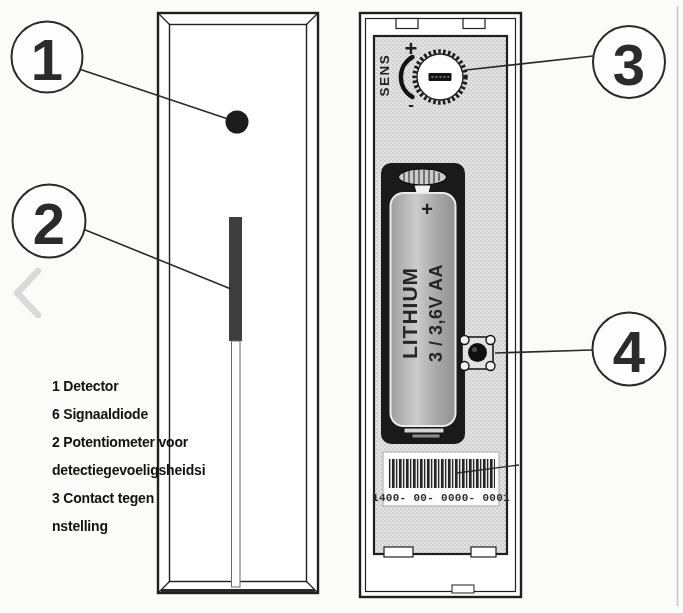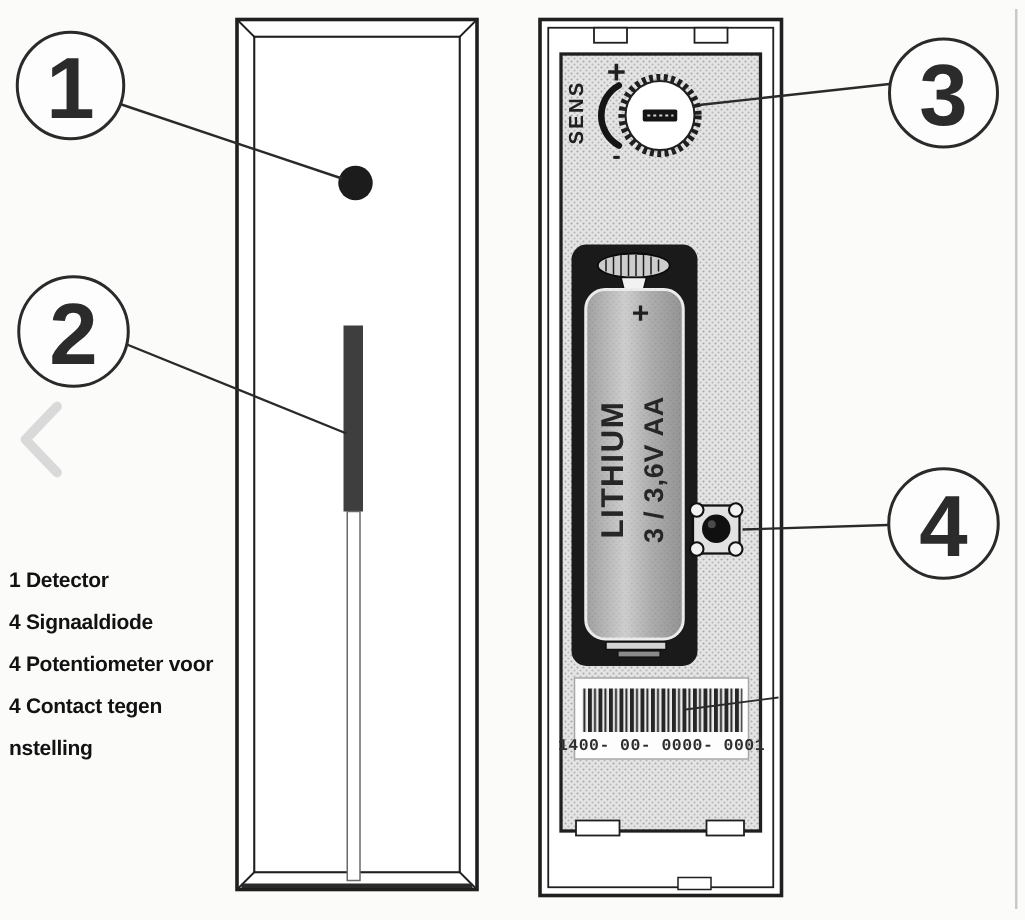--- a/index.html
+++ b/index.html
@@ -14,21 +14,21 @@
   .dial-minus{font-size:17px;font-weight:700;}
   .sens{font-size:13.5px;font-weight:700;letter-spacing:1.5px;}
   .bat-plus{font-size:20px;font-weight:700;}
   .bat-l1{font-size:21px;font-weight:700;letter-spacing:1px;fill:#262626;}
   .bat-l2{font-size:18px;font-weight:700;letter-spacing:.5px;fill:#262626;}
   .bc-text{font-size:11px;font-weight:600;letter-spacing:.3px;fill:#2e2e2e;
            font-family:"Liberation Mono","DejaVu Sans Mono",monospace;}
   .legend{position:absolute;left:6px;top:372px;width:175px;
           font-size:14px;font-weight:700;line-height:28px;color:#121212;
           letter-spacing:-0.2px;}
-  .legend div{white-space:nowrap;}
+  .legend div{white-space:nowrap;margin-left:46px;}
   .prev{cursor:pointer;}
 </style>
 </head>
 <body>
 
 <div class="stage">
 
 <svg width="683" height="613" viewBox="0 0 683 613">
   <defs>
     <pattern id="stipple" width="4" height="4" patternUnits="userSpaceOnUse">
@@ -144,19 +144,20 @@
     <line x1="495" y1="353" x2="592" y2="350" stroke="#2a2a2a" stroke-width="1.6"></line>
     <circle cx="629" cy="349" r="36.5" fill="#fdfdfd" stroke="#2a2a2a" stroke-width="2"></circle>
     <text x="629" y="351" class="tc callout-num">4</text>
   </g>
 
   <polyline points="38,271 17,293 38,315" fill="none" stroke="#d9d9d9" stroke-width="6.5" stroke-linecap="round" stroke-linejoin="round" class="prev"></polyline>
 </svg>
 
 <div class="legend">
   <div>1 Detector</div>
-  <div>4 Signaaldiode</div>
-  <div>4 Potentiometer voor</div>
-  <div>4 Contact tegen</div>
+  <div>6 Signaaldiode</div>
+  <div>2 Potentiometer voor</div>
+  <div>detectiegevoeligsheidsi</div>
+  <div>3 Contact tegen</div>
   <div>nstelling</div>
 </div>
 
 </div>
 
 </body></html>

